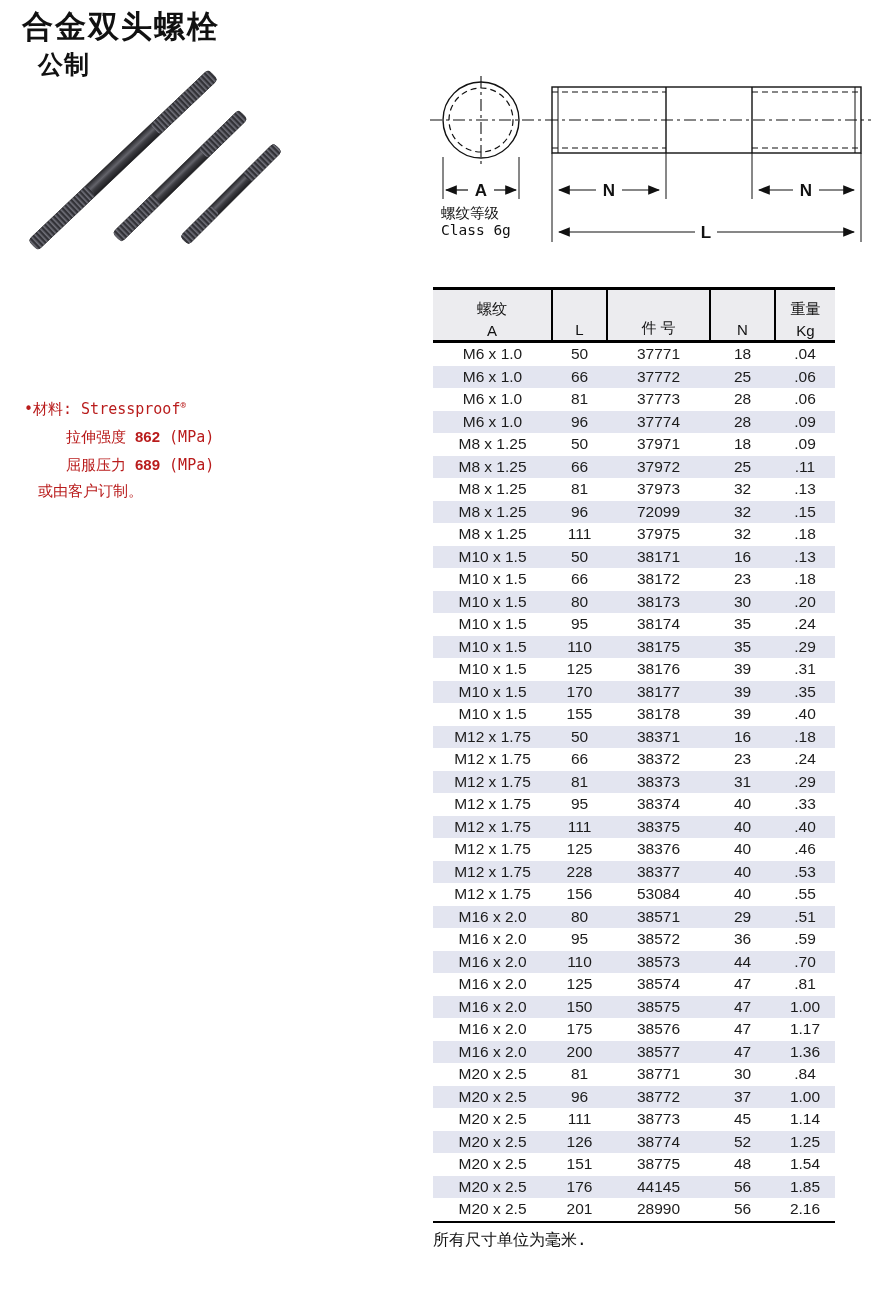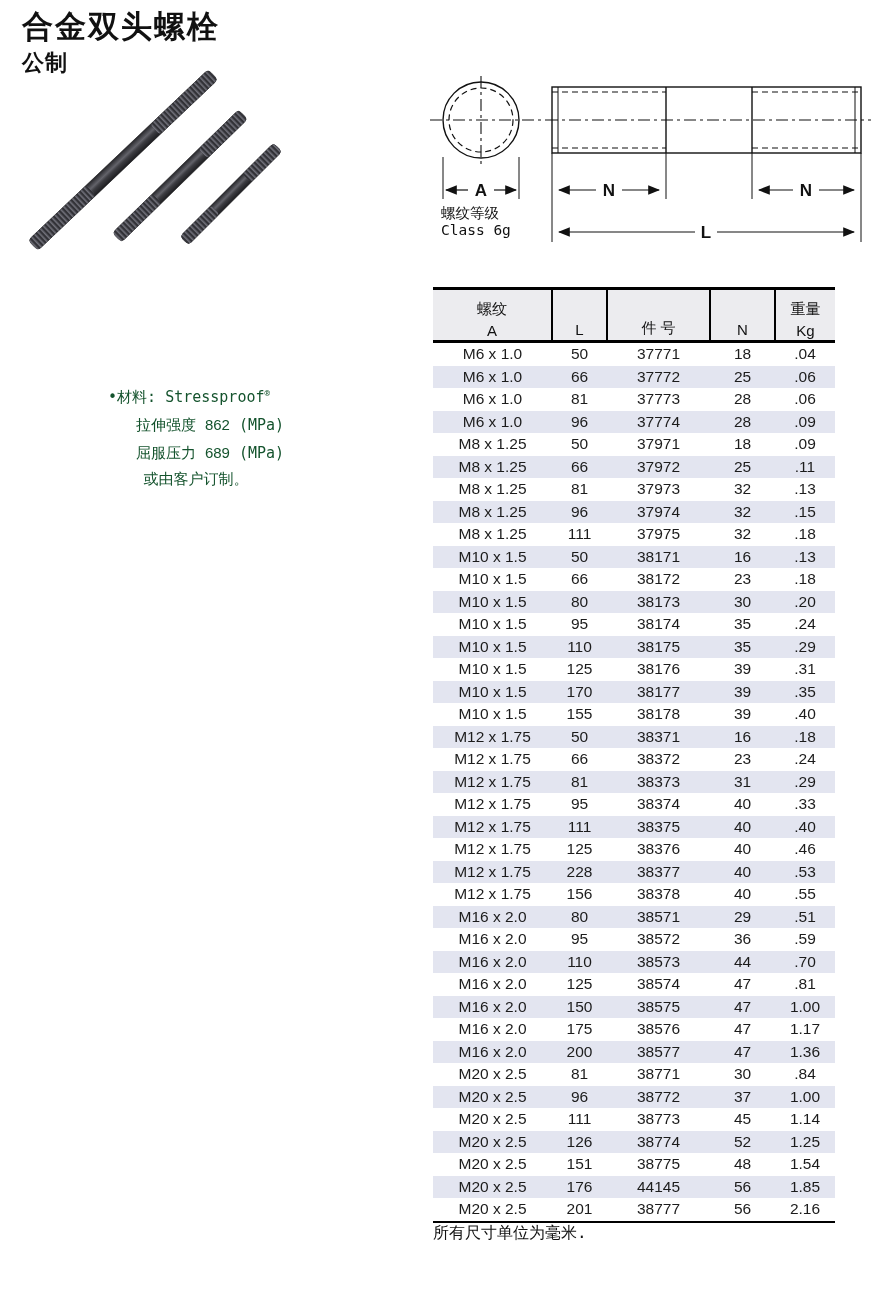--- a/index.html
+++ b/index.html
@@ -1,54 +1,54 @@
 <!DOCTYPE html>
 <html><head>
 <meta charset="utf-8">
 <style>
   html,body{margin:0;padding:0;background:#fff;}
   .page{position:relative;width:891px;height:1306px;background:#fff;overflow:hidden;
         font-family:"Liberation Sans","DejaVu Sans",sans-serif;color:#111;}
 
   
   .title{position:absolute;left:22px;top:6px;font-size:31px;font-weight:bold;letter-spacing:2px;margin:0;}
-  .subtitle{position:absolute;left:22px;top:48px;font-size:22px;font-weight:bold;letter-spacing:1px;margin:0;}
+  .subtitle{position:absolute;left:38px;top:48px;font-size:25px;font-weight:bold;letter-spacing:1px;margin:0;}
 
   
   .photo{position:absolute;left:10px;top:66px;width:345px;height:205px;}
   .diagram{position:absolute;left:424px;top:62px;width:467px;height:200px;}
   .diagram line,.diagram rect,.diagram circle{stroke:#111;stroke-width:1.4;fill:none;}
   .diagram .thin{stroke-width:1;}
   .diagram .cl{stroke-dasharray:12 4 3 4;stroke-width:1.1;}
   .diagram .dash{stroke-dasharray:6 4;stroke-width:1.2;}
   .diagram .dimline{stroke-width:1.2;}
   .dimlbl{font-family:"Liberation Sans",sans-serif;font-weight:bold;font-size:17px;fill:#111;stroke:none;}
   .tc{font-family:"DejaVu Sans Mono","Liberation Mono",monospace;font-size:14.5px;fill:#111;stroke:none;}
 
   
-  .notes{position:absolute;left:24px;top:380px;width:330px;
+  .notes{position:absolute;left:24px;top:392px;width:330px;
          font-family:"DejaVu Sans Mono","Liberation Mono",monospace;
-         font-size:15px;line-height:27px;color:#14532d;text-align:center;}
+         font-size:15px;line-height:27px;color:#b91c1c;}
   .notes .indent{padding-left:42px;}
   .notes .indent-sm{padding-left:14px;font-family:Liberation Mono, monospace;}
-  .notes .num{font-family:"Liberation Sans",sans-serif;font-weight:normal;}
+  .notes .num{font-family:"Liberation Sans",sans-serif;font-weight:bold;}
   .notes sup{font-size:9px;}
 
   
   .tablewrap{position:absolute;left:433px;top:287px;width:402px;}
   table.spec{border-collapse:collapse;table-layout:fixed;width:402px;
              border-top:3px solid #000;border-bottom:2px solid #000;}
   table.spec thead th{background:#ececef;border-bottom:3px solid #000;vertical-align:bottom;
              font-weight:normal;font-size:15px;padding:4px 0 2px;height:44px;color:#111;}
   table.spec thead th + th{border-left:2px solid #000;}
   .h2l{display:flex;flex-direction:column;align-items:center;gap:7px;line-height:15px;}
   table.spec tbody td{text-align:center;font-size:15.5px;height:22.5px;line-height:22.5px;
              padding:0;color:#1c1c1c;white-space:nowrap;}
   table.spec tbody tr.shade{background:#e3e5f0;}
-  .footnote{font-size:16px;color:#111;
+  .footnote{margin-top:7px;font-size:16px;color:#111;
             font-family:"DejaVu Sans Mono","Liberation Mono",monospace;}
 </style>
 </head>
 <body>
 
 <div class="page">
 
   <h1 class="title">合金双头螺栓</h1>
   <h2 class="subtitle">公制</h2>
 
@@ -212,21 +212,21 @@
           <tr>
             <td>M8 x 1.25</td>
             <td>81</td>
             <td>37973</td>
             <td>32</td>
             <td>.13</td>
           </tr>
           <tr class="shade">
             <td>M8 x 1.25</td>
             <td>96</td>
-            <td>37974</td>
+            <td>72099</td>
             <td>32</td>
             <td>.15</td>
           </tr>
           <tr>
             <td>M8 x 1.25</td>
             <td>111</td>
             <td>37975</td>
             <td>32</td>
             <td>.18</td>
           </tr>
@@ -331,21 +331,21 @@
           <tr class="shade">
             <td>M12 x 1.75</td>
             <td>228</td>
             <td>38377</td>
             <td>40</td>
             <td>.53</td>
           </tr>
           <tr>
             <td>M12 x 1.75</td>
             <td>156</td>
-            <td>38378</td>
+            <td>53084</td>
             <td>40</td>
             <td>.55</td>
           </tr>
           <tr class="shade">
             <td>M16 x 2.0</td>
             <td>80</td>
             <td>38571</td>
             <td>29</td>
             <td>.51</td>
           </tr>
@@ -429,21 +429,21 @@
           <tr class="shade">
             <td>M20 x 2.5</td>
             <td>176</td>
             <td>44145</td>
             <td>56</td>
             <td>1.85</td>
           </tr>
           <tr>
             <td>M20 x 2.5</td>
             <td>201</td>
-            <td>38777</td>
+            <td>28990</td>
             <td>56</td>
             <td>2.16</td>
           </tr>
         </tbody>
     </table>
     <div class="footnote">所有尺寸单位为毫米.</div>
   </div>
 
 </div>
 

